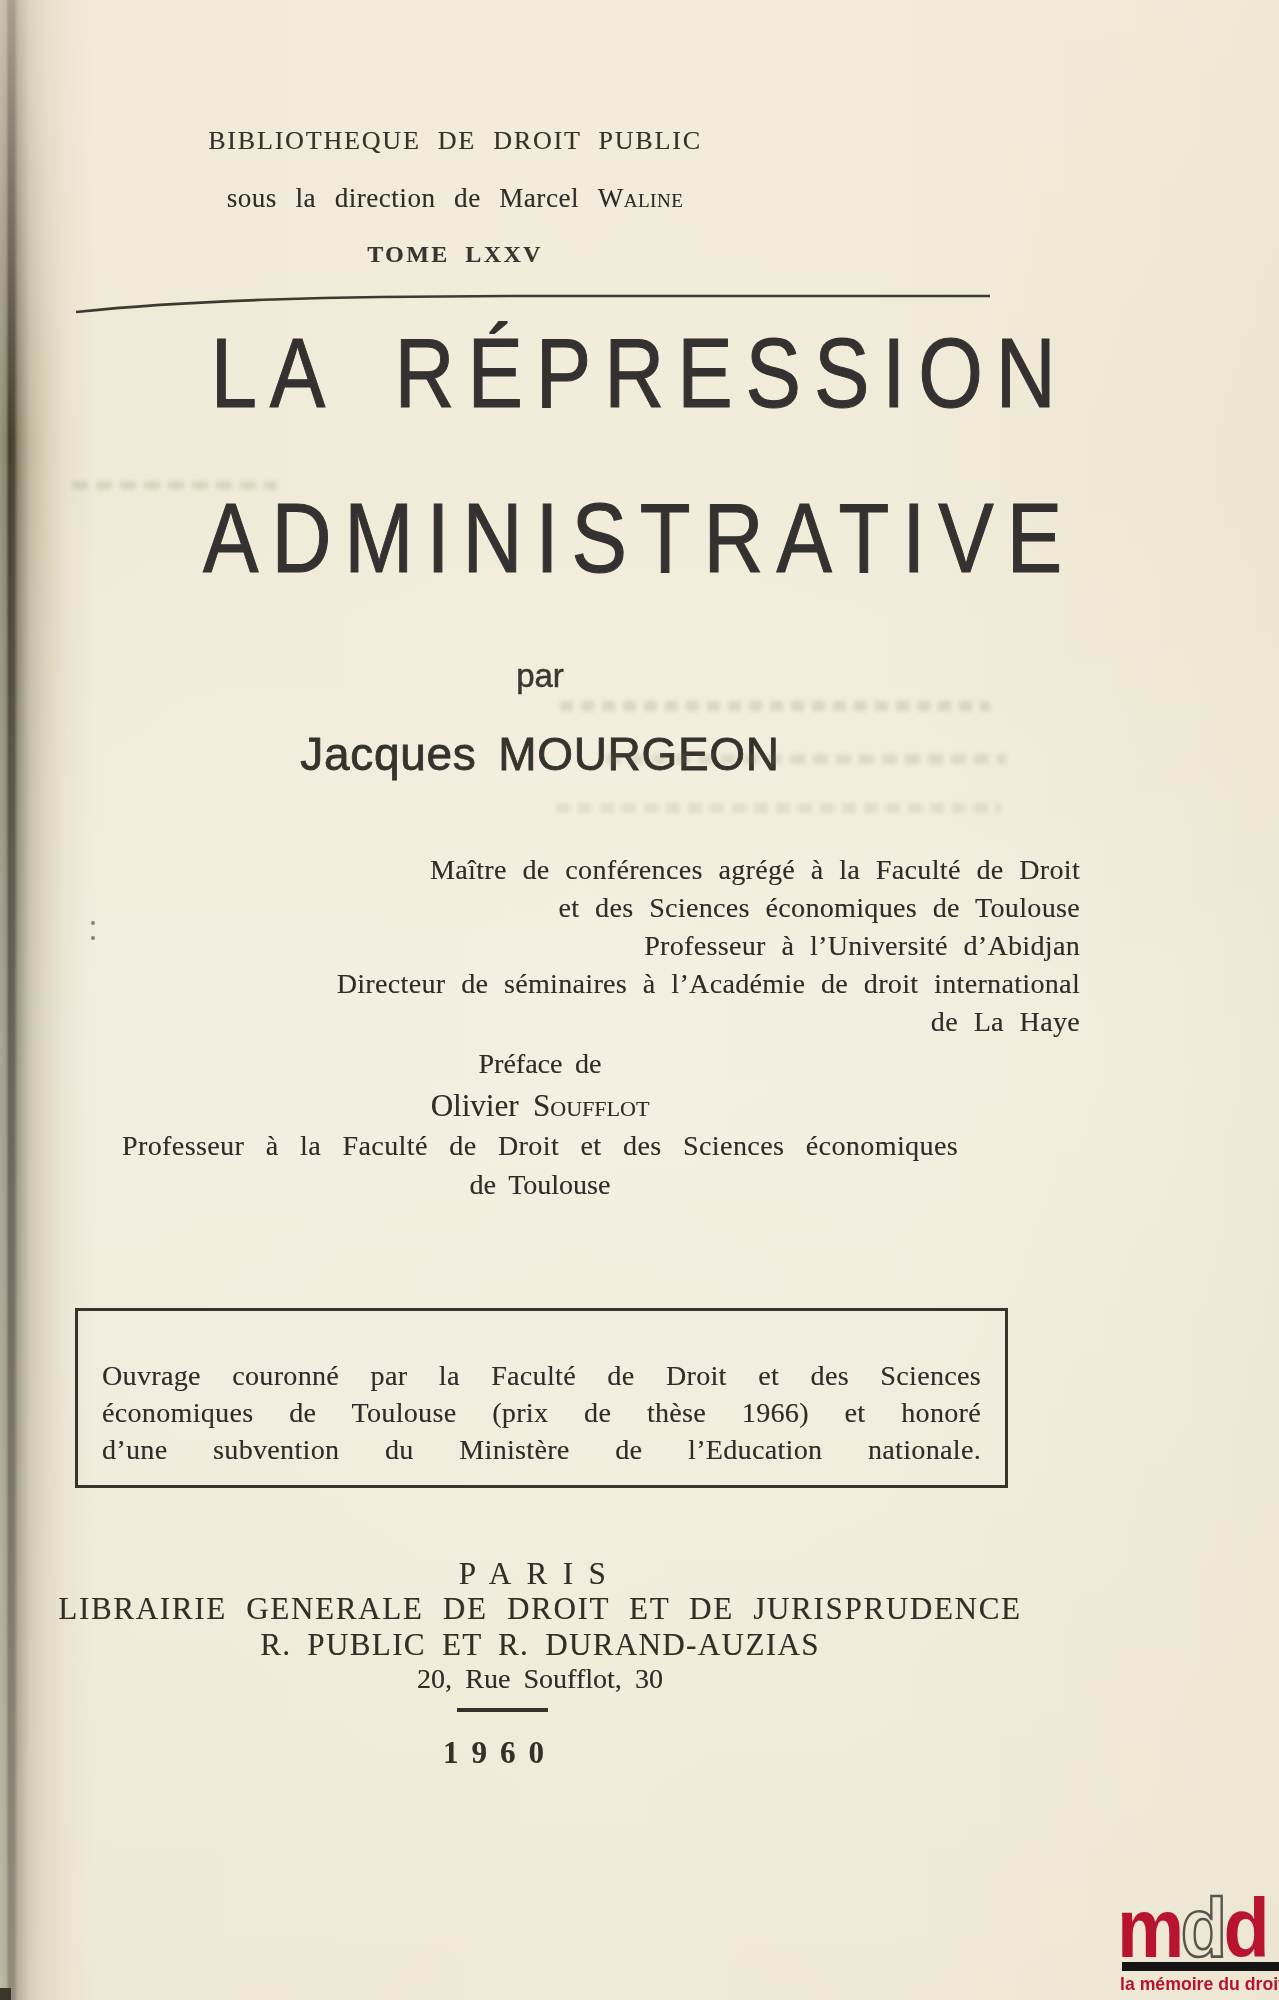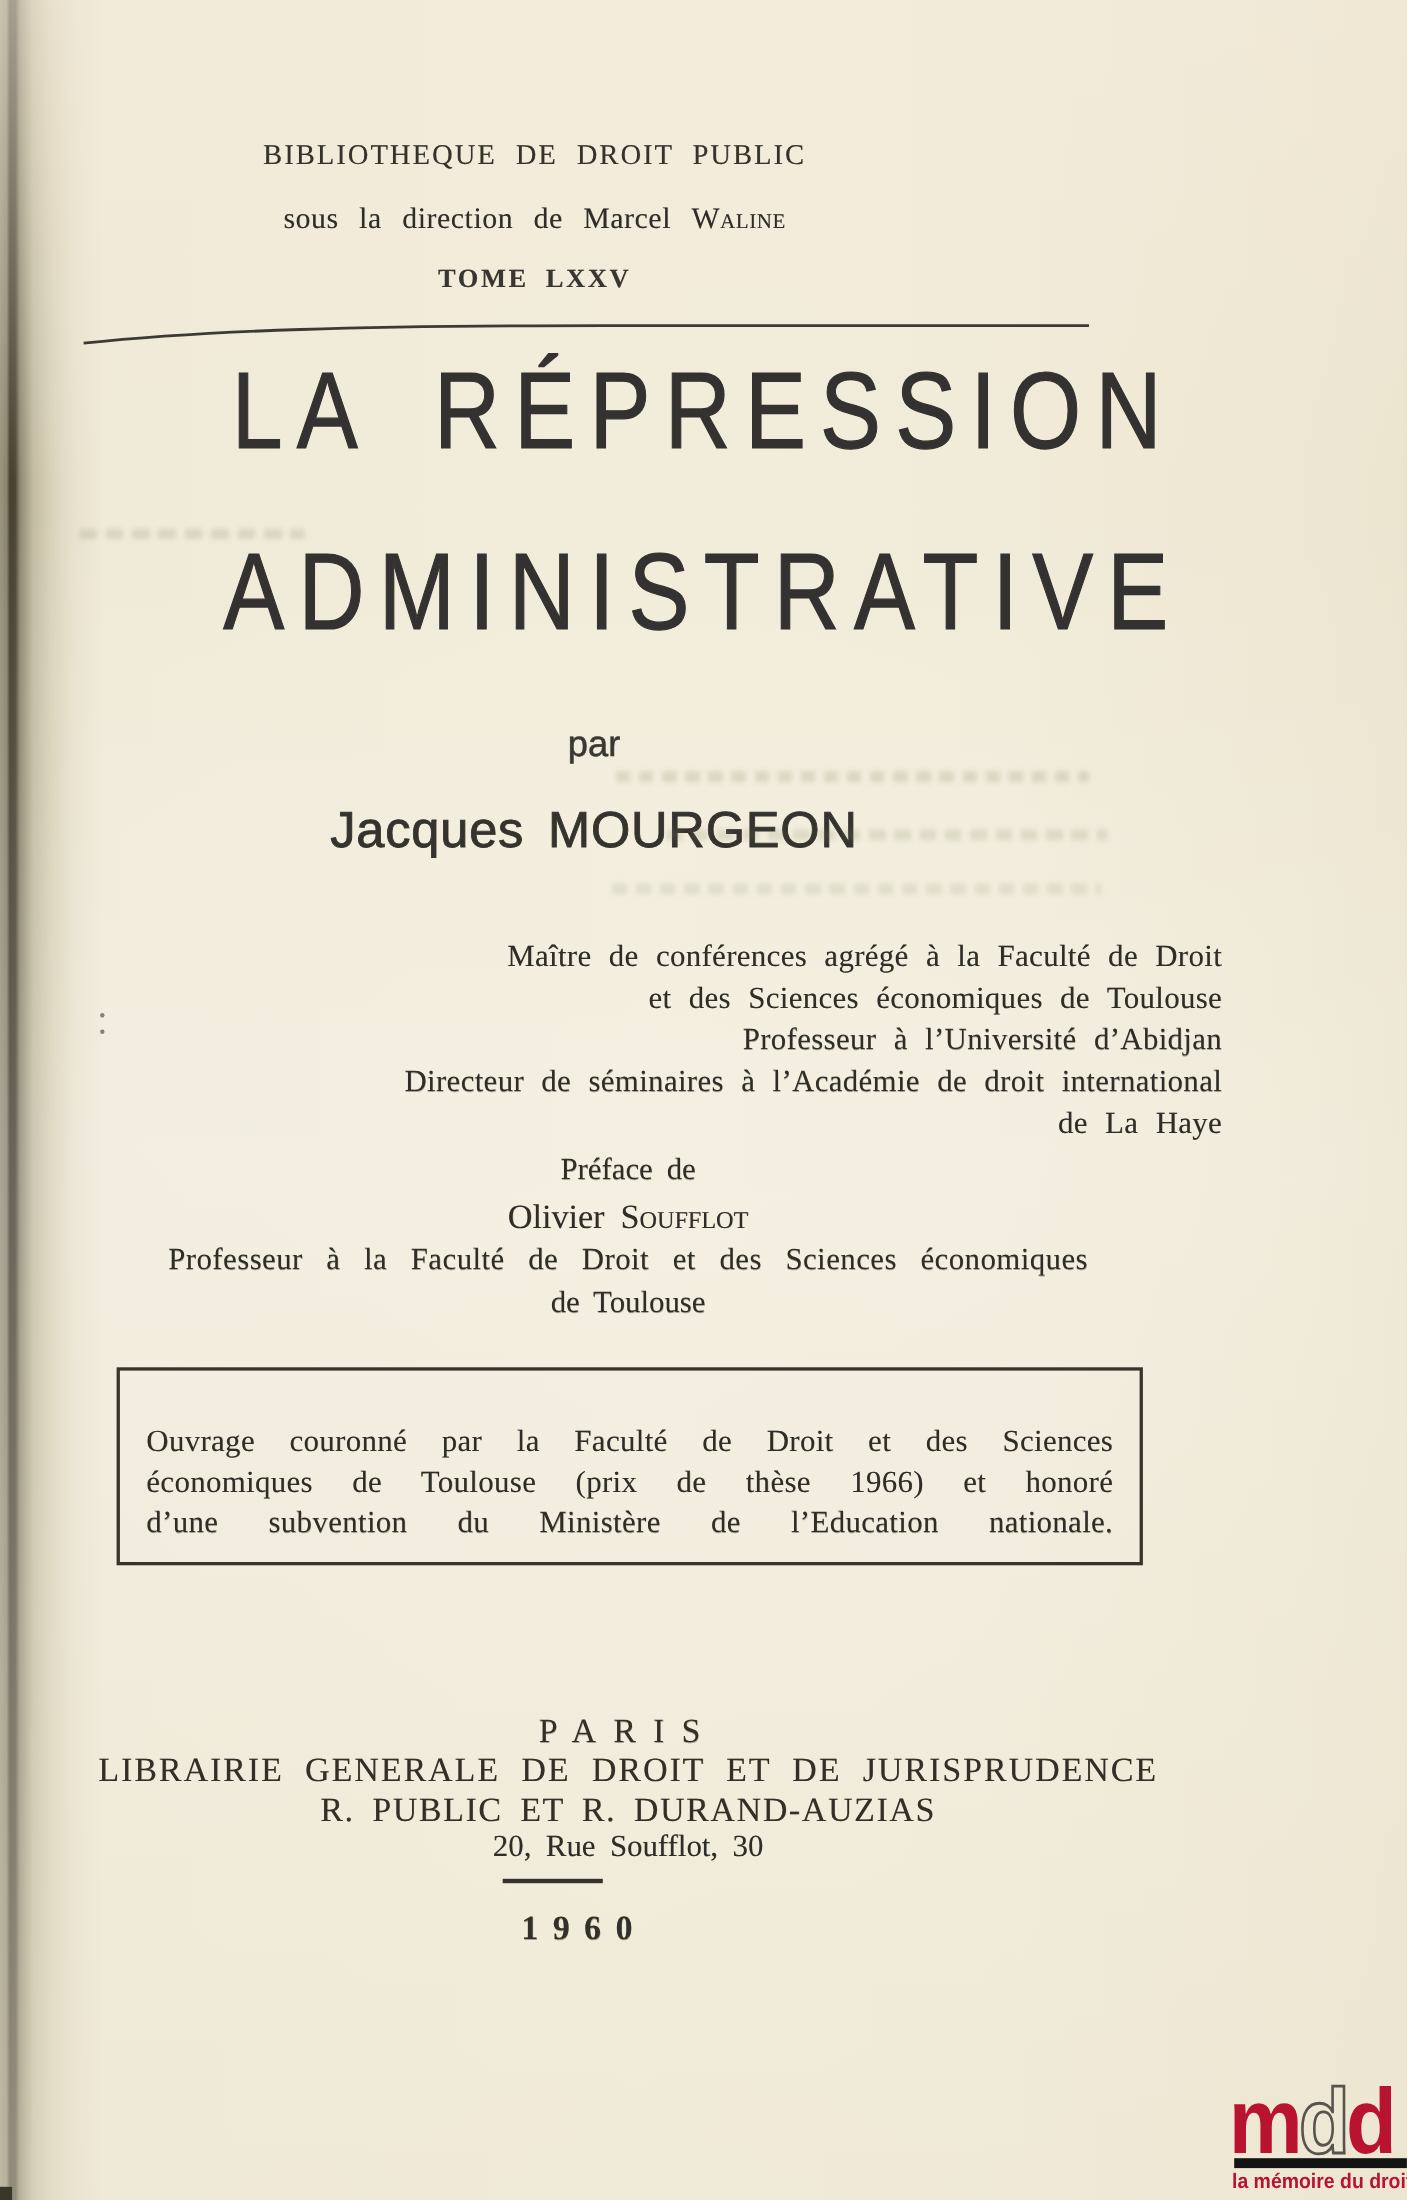--- a/index.html
+++ b/index.html
@@ -8,21 +8,21 @@
     width:1279px;height:2000px;
     overflow:hidden;
     background:
       linear-gradient(180deg, rgba(244,235,218,.55) 0%, rgba(255,255,255,0) 22%, rgba(255,255,255,.18) 52%, rgba(238,231,213,.45) 100%),
       linear-gradient(90deg, #9a947d 0px, #8a8470 6px, #453f30 9px, #4c4636 14px, #8d8770 18px, #c2bba2 30px, #d9d2b9 46px, #e9e2cf 68px, #f0ead8 95px, #f2ecda 45%, #f1ebd9 70%, #eee7d3 92%, #ebe4cf 100%);
     font-family:"Liberation Serif", serif;
     color:#2f2d28;
   }
   .abs{position:absolute;}
   .ctr{width:100%;text-align:center;white-space:nowrap;}
-  .ink{text-shadow:0.3px 0.3px 0.6px rgba(42,40,32,.38);margin-left:31px;}
+  .ink{text-shadow:0.3px 0.3px 0.6px rgba(42,40,32,.38);}
 
   
   #series-block{position:absolute;left:0;top:0;width:910px;height:0;}
   #main-block{position:absolute;left:0;top:0;width:1080px;height:0;}
   #year-block{position:absolute;left:0;top:0;width:1000px;height:0;}
 
   .series-title{top:126px;font-size:26px;letter-spacing:.07em;word-spacing:.34em;color:#34322b;}
   .series-dir{top:183px;font-size:27px;letter-spacing:.02em;word-spacing:.42em;}
   .sc{font-variant:small-caps;}
   .series-tome{top:241px;font-size:24px;font-weight:700;letter-spacing:.1em;word-spacing:.3em;color:#383630;}
@@ -39,21 +39,21 @@
 
   #affil{top:851px;font-size:28px;line-height:38px;letter-spacing:.012em;word-spacing:.3em;text-align:right;}
   #affil div{white-space:nowrap;}
 
   .preface-label{top:1048px;font-size:28px;word-spacing:.2em;}
   .preface-author{top:1088px;font-size:31px;word-spacing:.22em;}
   .preface-l1{top:1130px;font-size:28px;letter-spacing:.015em;word-spacing:.5em;}
   .preface-l2{top:1169px;font-size:28px;word-spacing:.2em;}
 
   #award-box{
-    left:75px;top:1243px;width:933px;height:180px;
+    left:75px;top:1308px;width:933px;height:180px;
     border:3px solid #373429;box-sizing:border-box;
     padding:46px 24px 0 24px;
     background:rgba(255,255,255,.03);
   }
   #award-box .jline{
     font-size:28px;line-height:37px;letter-spacing:.012em;
     text-align:justify;text-align-last:justify;
   }
 
   .imprint-city{top:1556px;font-size:31px;letter-spacing:.5em;color:#332f27;}

